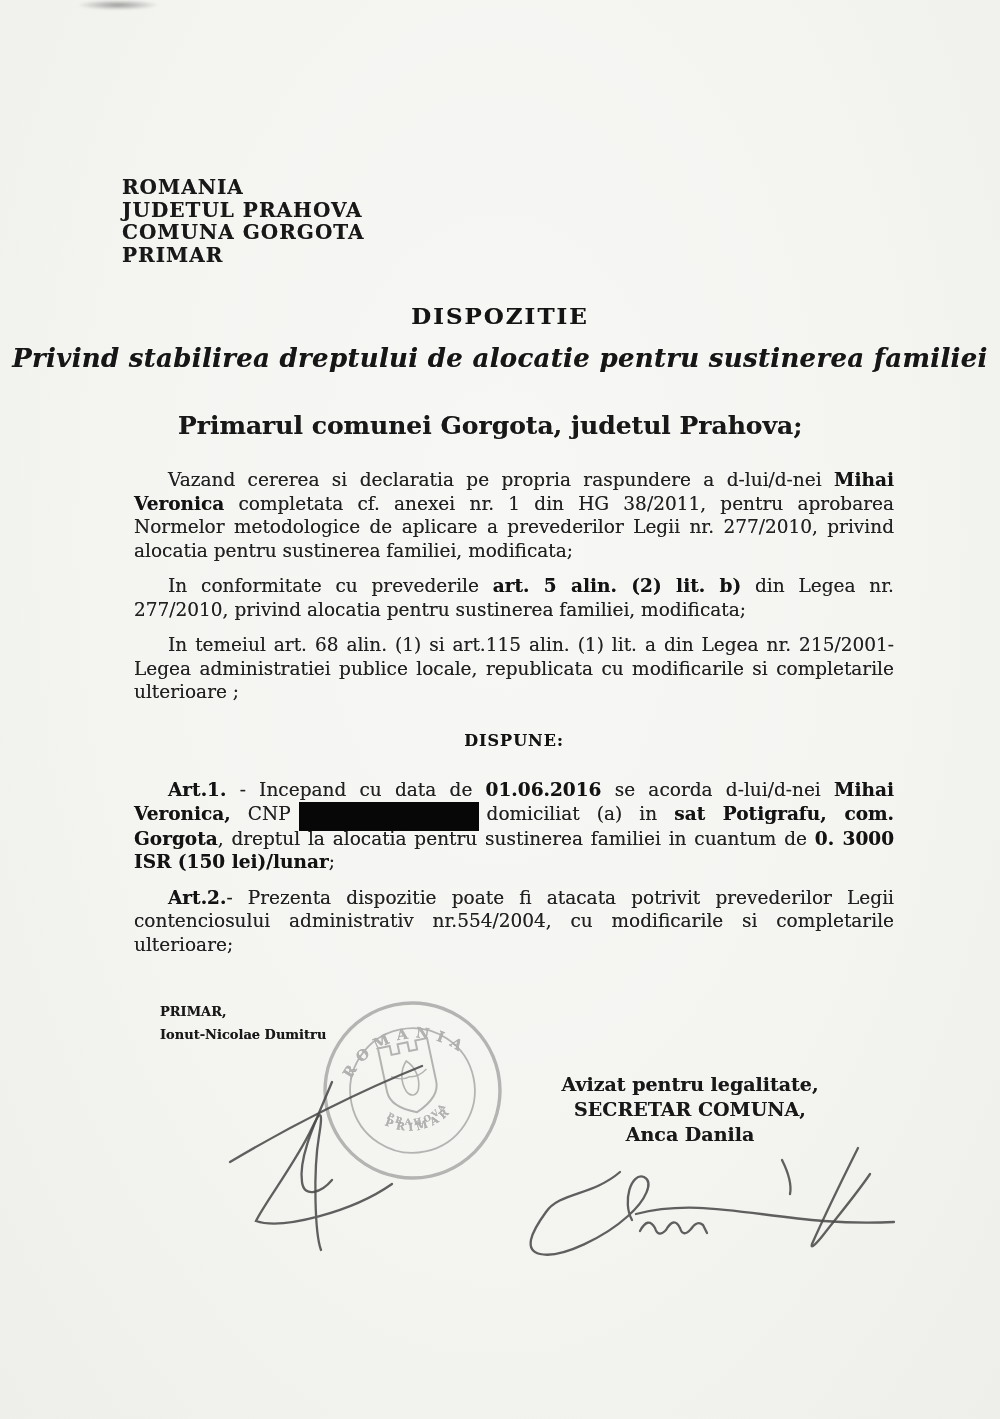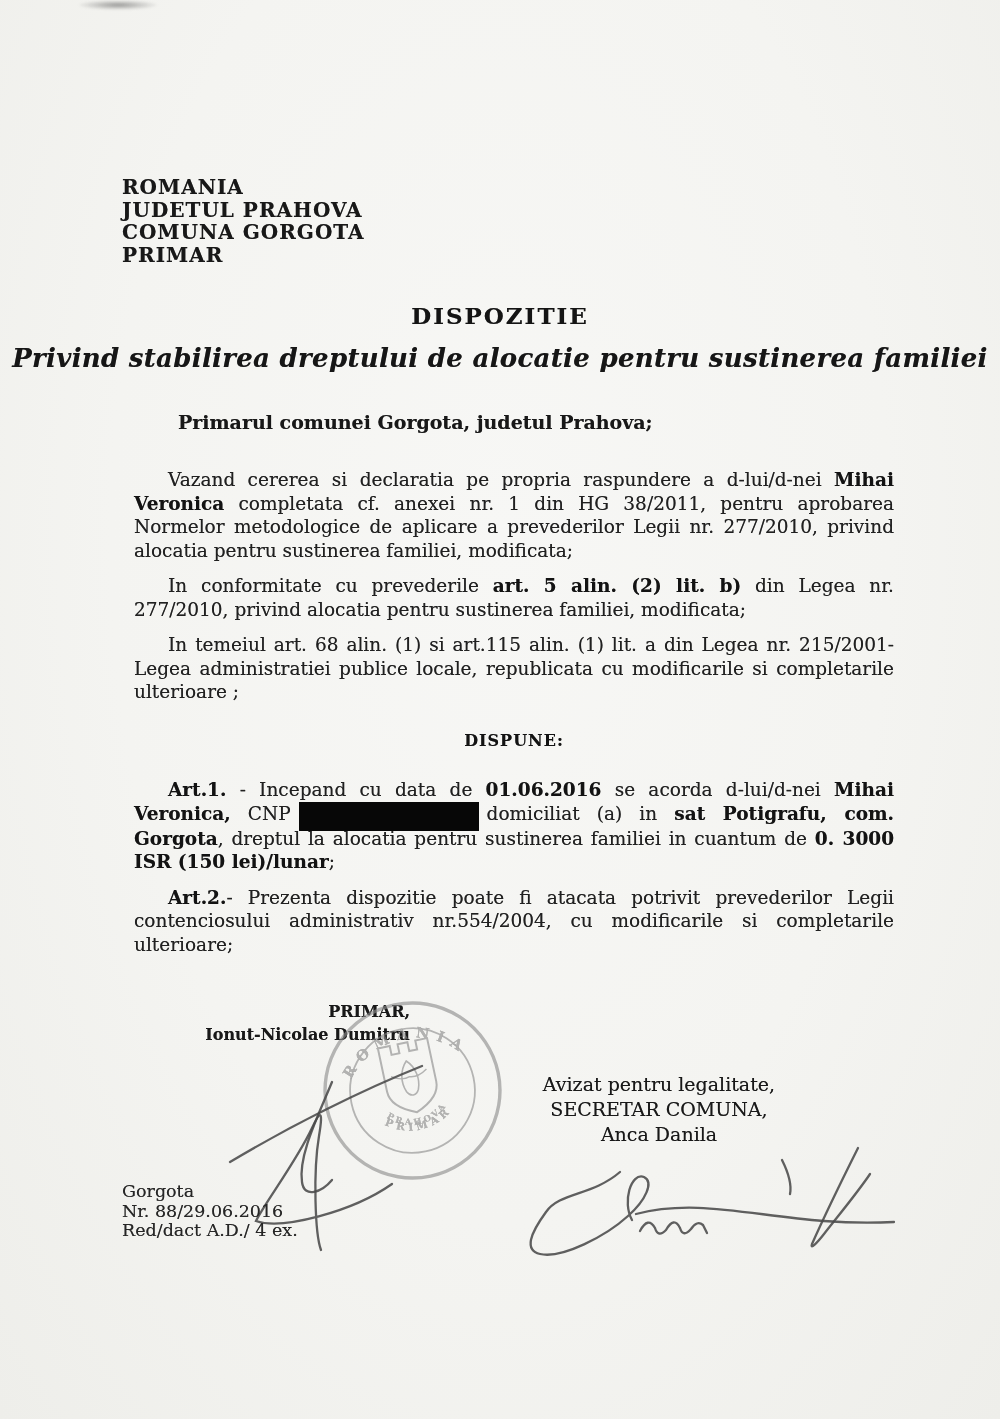--- a/index.html
+++ b/index.html
@@ -27,44 +27,44 @@
   .doc-title{
     position:absolute;left:0;right:0;top:286px;text-align:center;
     font-weight:700;font-size:23px;letter-spacing:2px;color:#141414;margin-top:16px;
   }
   .doc-subtitle{
     position:absolute;left:0;right:0;top:343px;text-align:center;
     font-weight:700;font-style:italic;font-size:26px;letter-spacing:0.3px;color:#161616;
   }
   .salutation{
     position:absolute;left:178px;top:411px;
-    font-weight:700;font-size:19px;color:#181818;
+    font-weight:700;font-size:25px;color:#181818;
   }
   .doc-body{
     position:absolute;left:122px;top:456px;width:784px;
     font-size:18.5px;line-height:23.5px;color:#202020;
   }
   .doc-body p{margin:12px;}
   .doc-body .para{text-align:justify;text-indent:34px;}
   .doc-body .heading{
     text-align:center;text-indent:0;font-weight:700;font-size:16px;
     letter-spacing:1px;margin:25px 0 26px 0;color:#141414;
   }
   .doc-body b{color:#131313;}
   .redaction{
     display:inline-block;width:180px;height:29px;background:#070707;
     vertical-align:-7px;margin:-12px 8px -4px 8px;
   }
   .sig-left{
-    position:absolute;left:160px;top:1000px;width:250px;text-align:right;
-    font-weight:700;font-size:16px;line-height:23px;color:#181818;
+    position:absolute;left:160px;top:1000px;width:250px;text-align:left;
+    font-weight:700;font-size:13px;line-height:23px;color:#181818;
   }
   .legal-block{
-    position:absolute;left:484px;top:1072px;width:350px;text-align:center;
-    font-weight:400;font-size:19px;line-height:25px;color:#181818;
+    position:absolute;left:515px;top:1072px;width:350px;text-align:center;
+    font-weight:700;font-size:19px;line-height:25px;color:#181818;
   }
   .doc-footer{
     position:absolute;left:122px;top:1182px;
     font-size:17.5px;line-height:19.5px;color:#262626;
   }
   .stamp{
     position:absolute;left:320px;top:998px;width:185px;height:185px;
     transform:rotate(-12deg);opacity:.62;
   }
   .sigsvg{position:absolute;}
@@ -141,19 +141,14 @@
   </div>
 
   <svg class="sigsvg" style="left:520px;top:1130px;" width="400" height="150" viewBox="0 0 400 150">
     <path class="sig-stroke" d="M100,42 C72,66 40,62 26,82 C10,104 4,120 20,124 C42,129 86,106 108,86 C126,70 134,52 124,47 C111,42 102,72 112,90"></path>
     <path class="sig-stroke" d="M120,101 q8,-15 15,-3 q3,10 11,2 q8,-14 14,-2 q3,10 11,1 q6,-9 12,-4 l4,8" stroke-width="2"></path>
     <path class="sig-stroke" d="M116,84 C192,64 262,98 374,92"></path>
     <path class="sig-stroke" d="M262,30 C268,42 272,54 270,64" stroke-width="2"></path>
     <path class="sig-stroke" d="M338,18 C320,54 300,96 292,114 C290,120 297,113 304,104 C318,86 338,62 350,44"></path>
   </svg>
 
-  <div class="doc-footer">
-    <div>Gorgota</div>
-    <div>Nr. 88/29.06.2016</div>
-    <div>Red/dact A.D./ 4 ex.</div>
-  </div>
 
 </div>
 
 </body></html>

